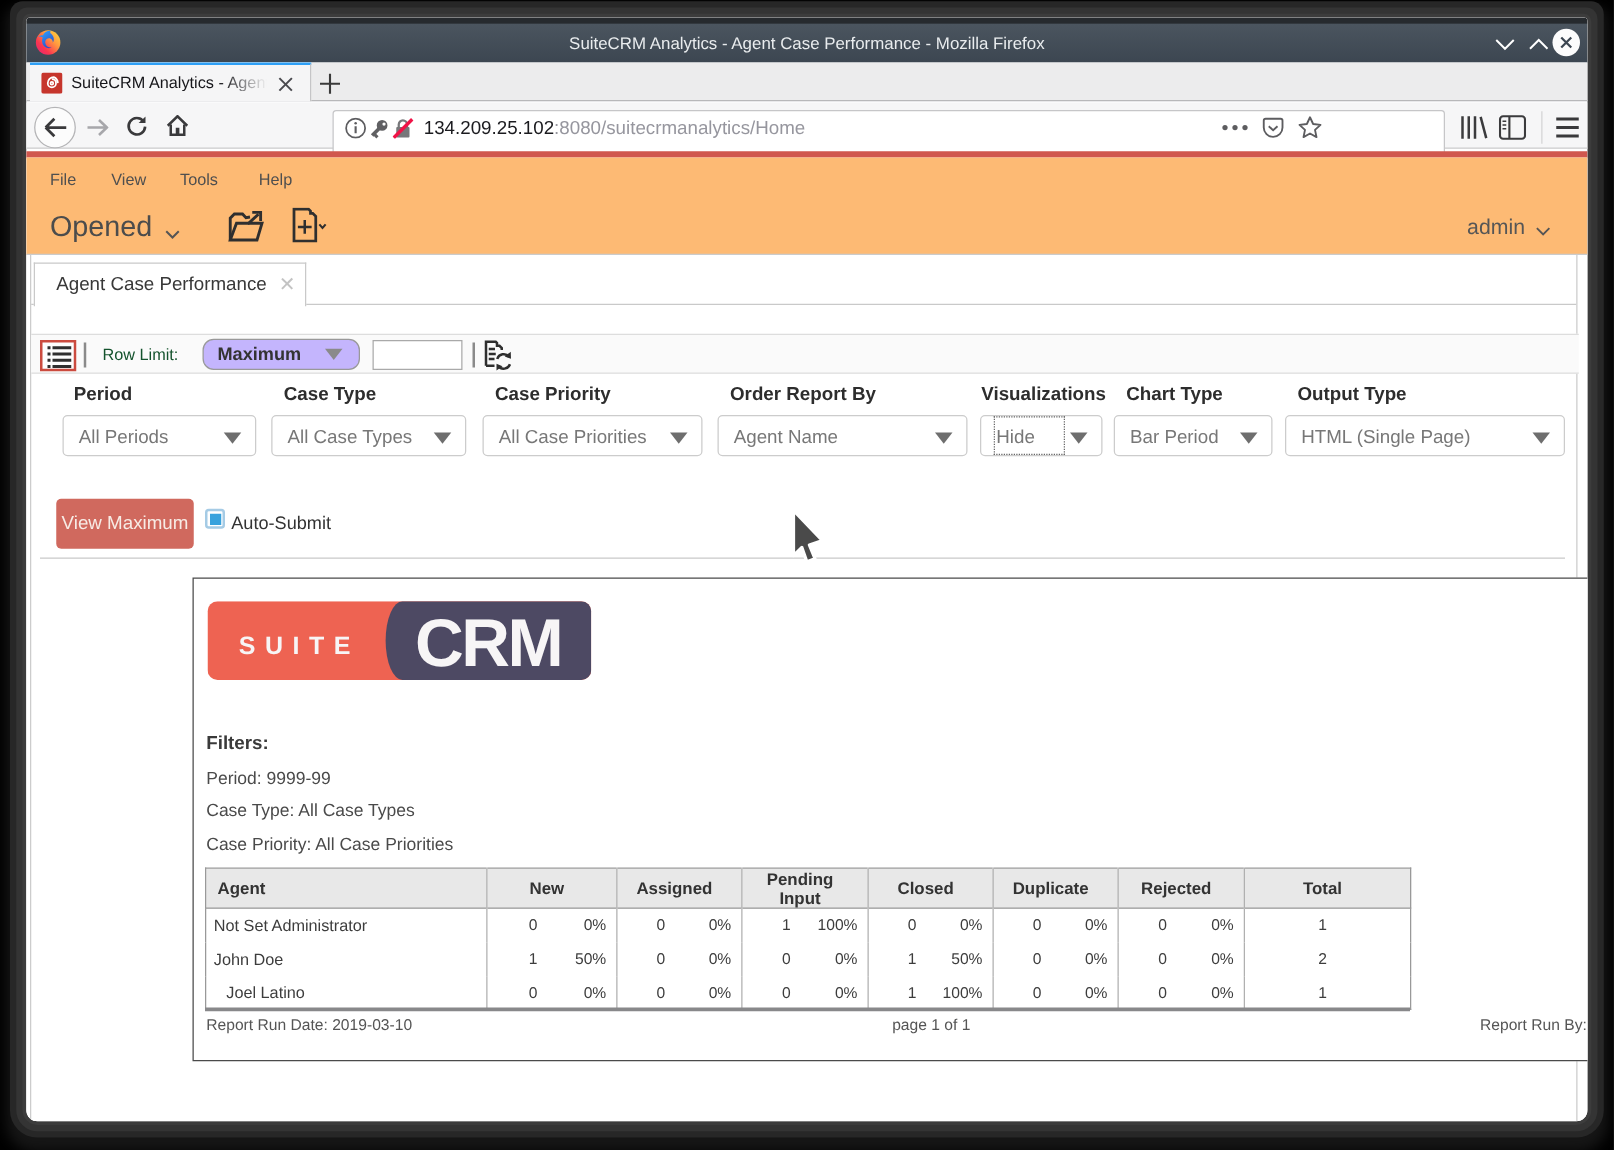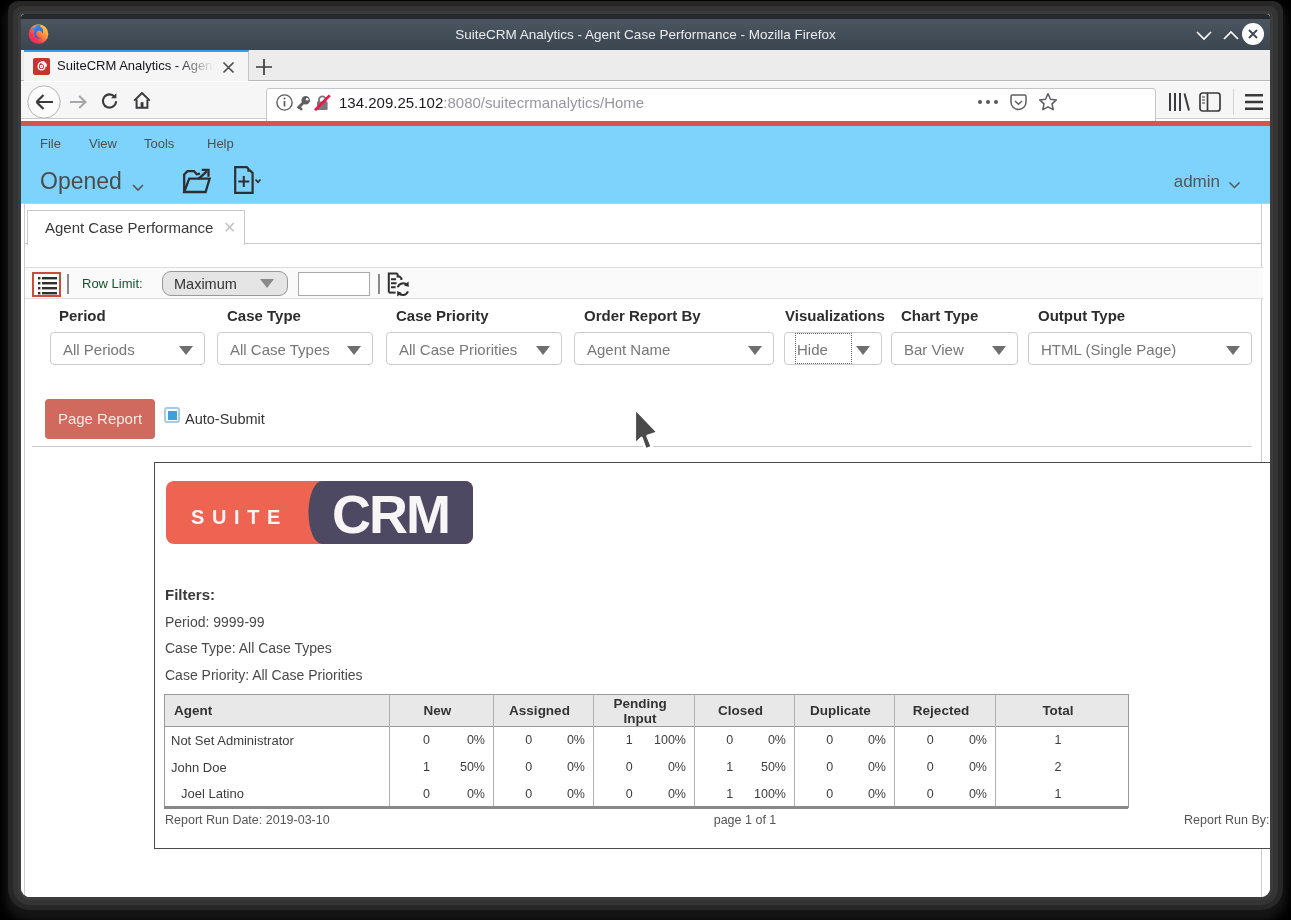--- a/index.html
+++ b/index.html
@@ -14,36 +14,36 @@
 #tab1 { position:absolute; left:3px; top:0; width:225px; height:31px; background:#f5f5f6; border-top:2.5px solid #2e9ff5; border-right:1px solid #c5c5c7; }
 #tab1-title { position:absolute; left:33px; top:6px; width:160px; font-size:13px; color:#16161a; white-space:nowrap; overflow:hidden; -webkit-mask-image:linear-gradient(90deg,#000 75%,transparent 98%); }
 
 #navbar { position:absolute; left:0; top:68px; width:100%; height:37px; background:#f6f6f7; border-bottom:1px solid #cccccd; }
 #urlbar { position:absolute; left:245px; top:6px; width:890px; height:44px; background:#fff; border:1px solid #c6c6c8; border-radius:3px; }
 #urltext { position:absolute; left:72px; top:5px; font-size:15px; color:#1b1b1f; white-space:nowrap; }
 #urltext .dim { color:#96969e; }
 
 #redbar { position:absolute; left:0; top:107px; width:100%; height:6px; background:#d0574e; }
 #page { position:absolute; left:0; top:112px; width:100%; height:771px; background:#fff; }
-#hdrzone { position:absolute; left:0; top:0; width:100%; height:78px; background:#7dd3fc; border-bottom:1px solid #cbcbcb; }
+#hdrzone { position:absolute; left:0; top:0; width:100%; height:78px; background:#fdba74; border-bottom:1px solid #cbcbcb; }
 .menuitem { position:absolute; top:10px; font-size:13px; color:#4f4f4f; }
 #opened { position:absolute; left:19px; top:42px; font-size:23px; color:#4c4c4c; }
 #adminlbl { position:absolute; right:50px; top:46px; font-size:17px; color:#565656; }
 
 #panel { position:absolute; left:3px; top:78px; width:1238px; height:693px; background:#fff; border-left:1px solid #ccc; border-right:1px solid #ccc; }
 #tabrow { position:absolute; left:0; top:0; width:100%; height:40px; border-bottom:1px solid #c9c9c9; }
 #ptab { position:absolute; left:2px; top:6px; width:218px; height:35px; background:#fff; border:1px solid #c9c9c9; border-bottom:none; }
 #ptab span { position:absolute; left:17px; top:8px; font-size:15px; color:#383838; }
 #ptab .x { position:absolute; left:195px; top:7px; color:#c3c3c3; font-size:16px; }
 
 #tbar { position:absolute; left:0; top:63px; width:1238px; height:32px; background:#fafafa; border-top:1px solid #ddd; border-bottom:1px solid #ddd; }
 #listicon { position:absolute; left:7px; top:4px; width:29px; height:25px; border:2px solid #cb4b3f; background:#fdfdfd; }
 .vsep { position:absolute; width:1.5px; height:20px; top:6px; background:#8a8a8a; }
 #rowlimit-lbl { position:absolute; left:57px; top:8px; font-size:13px; color:#14532d; }
-#maxsel { position:absolute; left:137px; top:3px; width:126px; height:25px; background:#e5e5e5; border:1px solid #999; border-radius:9px; }
+#maxsel { position:absolute; left:137px; top:3px; width:126px; height:25px; background:#c4b5fd; border:1px solid #999; border-radius:9px;font-weight:bold; }
 #maxsel span { position:absolute; left:11px; top:4px; font-size:14.5px; color:#333; }
 #tbinput { position:absolute; left:273px; top:4px; width:72px; height:24px; background:#fff; border:1px solid #a9a9a9; }
 
 .flabel { position:absolute; top:103px; font-size:15px; font-weight:bold; color:#2d2d2d; }
 .fsel { position:absolute; top:128px; height:33px; background:#fff; border:1px solid #ccc; border-radius:4px; }
 .fsel span { position:absolute; left:12px; top:8px; font-size:15px; color:#777; }
 .arr { position:absolute; right:11px; top:13px; width:0; height:0; border-left:7px solid transparent; border-right:7px solid transparent; border-top:9px solid #6e6e6e; }
 .arr2 { position:absolute; right:11px; top:13px; width:0; height:0; border-left:7px solid transparent; border-right:7px solid transparent; border-top:9px solid #8a8a8a; }
 
 #viewbtn { position:absolute; left:20px; top:195px; width:110px; height:40px; background:#d0695e; border-radius:4px; color:#f7ebe5; font-size:15px; text-align:center; line-height:40px; }
@@ -290,28 +290,28 @@
       <div class="fsel" style="left:549px;width:200px">
           <span>Agent Name</span>
           <div class="arr"></div>
         </div>
       <div class="fsel" style="left:759px;width:98px">
           <span>Hide</span>
           <div class="arr"></div>
           <div class="abs" style="left:10px;top:0px;width:57px;height:31px;border:1px dotted #666"></div>
         </div>
       <div class="fsel" style="left:866px;width:127px">
-          <span>Bar View</span>
+          <span>Bar Period</span>
           <div class="arr"></div>
         </div>
       <div class="fsel" style="left:1003px;width:224px">
           <span>HTML (Single Page)</span>
           <div class="arr"></div>
         </div>
-      <div id="viewbtn">Page Report</div>
+      <div id="viewbtn">View Maximum</div>
       <div id="autochk">
           <div></div>
         </div>
       <div id="autolbl">Auto-Submit</div>
       <div id="hr1"></div>
       <div id="report">
         <svg id="logo" viewBox="0 0 307 63">
           <rect x="0" y="0" width="307" height="63" rx="8" fill="#ee6352"></rect>
           <path d="M156 0 H299 A8 8 0 0 1 307 8 V55 A8 8 0 0 1 299 63 H156 A13.5 31.5 0 0 1 156 0 Z" fill="#4d4963"></path>
           <text x="25" y="42.5" font-size="20" fill="#f7f5f6" letter-spacing="7.6" font-weight="bold" font-family="Liberation Sans">SUITE</text>

